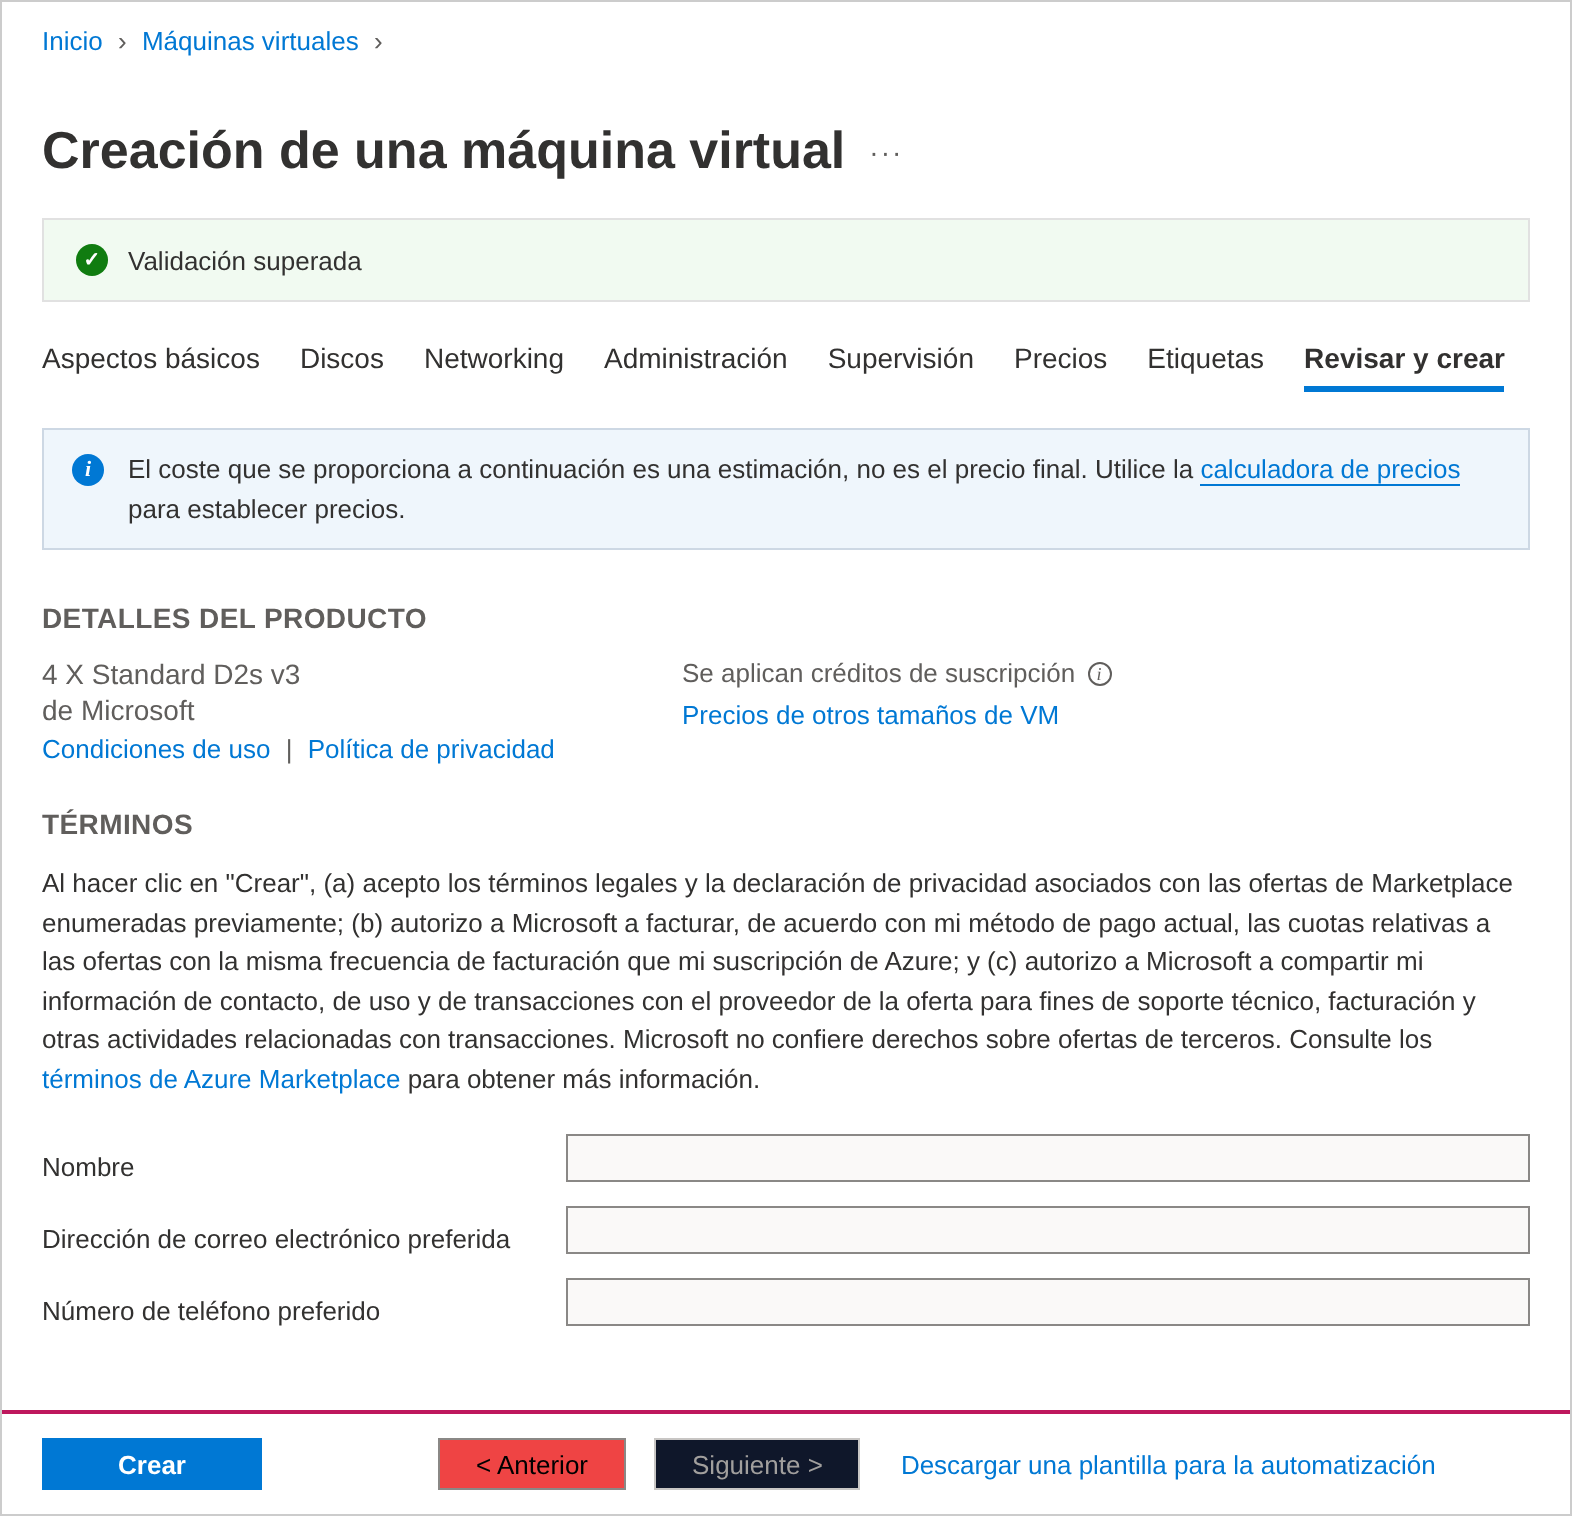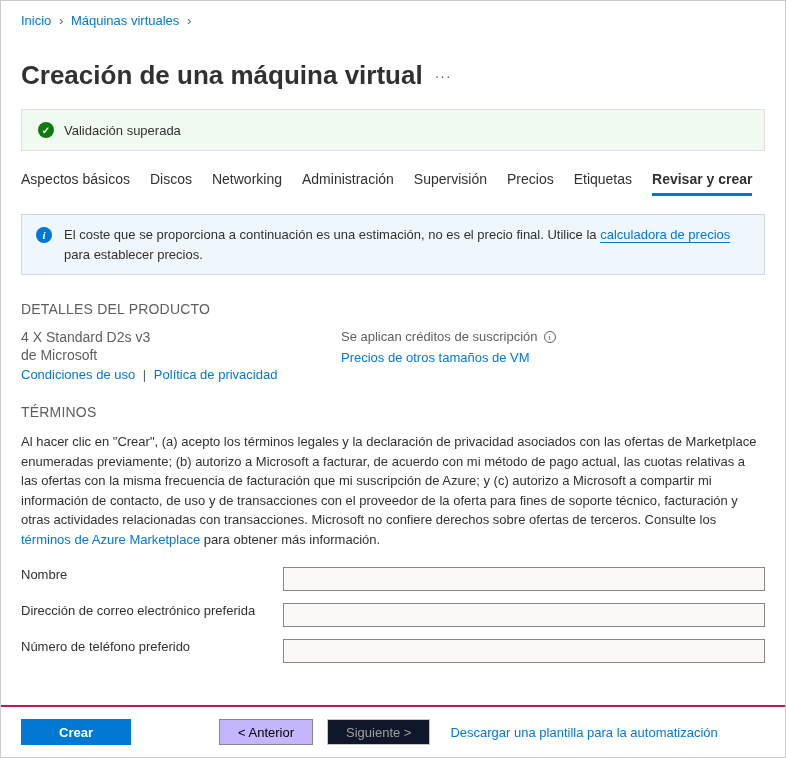--- a/index.html
+++ b/index.html
@@ -113,20 +113,21 @@
     .info-banner a {
       color: #0078d4;
       text-decoration: none;
       border-bottom: 1px solid #0078d4;
     }
     .section-heading {
       font-size: 14px;
       color: #605e5c;
       margin-bottom: 12px;
       letter-spacing: 0.2px;
+      font-weight: bold;
     }
     .product-row {
       display: flex;
       gap: 60px;
       margin-bottom: 22px;
     }
     .product-left {
       width: 260px;
     }
     .product-left .sku {
@@ -177,21 +178,21 @@
       line-height: 1.5;
       color: #323130;
       margin-bottom: 18px;
     }
     .terms-text a {
       color: #0078d4;
       text-decoration: none;
     }
     .form-row {
       display: flex;
-      align-items: flex-start;
+      align-items: flex-end;
       margin-bottom: 12px;
     }
     .form-label {
       width: 262px;
       font-size: 13px;
       color: #323130;
     }
     .form-input {
       flex: 1;
       height: 24px;
@@ -210,21 +211,21 @@
       display: flex;
       align-items: center;
       gap: 14px;
       background: #fff;
     }
     .btn {
       height: 26px;
       padding: 0 18px;
       font-size: 13px;
       border: 1px solid #8a8886;
-      background: #c4b5fd;
+      background: #ef4444;
       cursor: pointer;
       display: inline-flex;
       align-items: center;
       justify-content: center;
     }
     .btn-primary {
       background: #0078d4;
       border-color: #0078d4;
       color: #fff;
       font-weight: 600;

